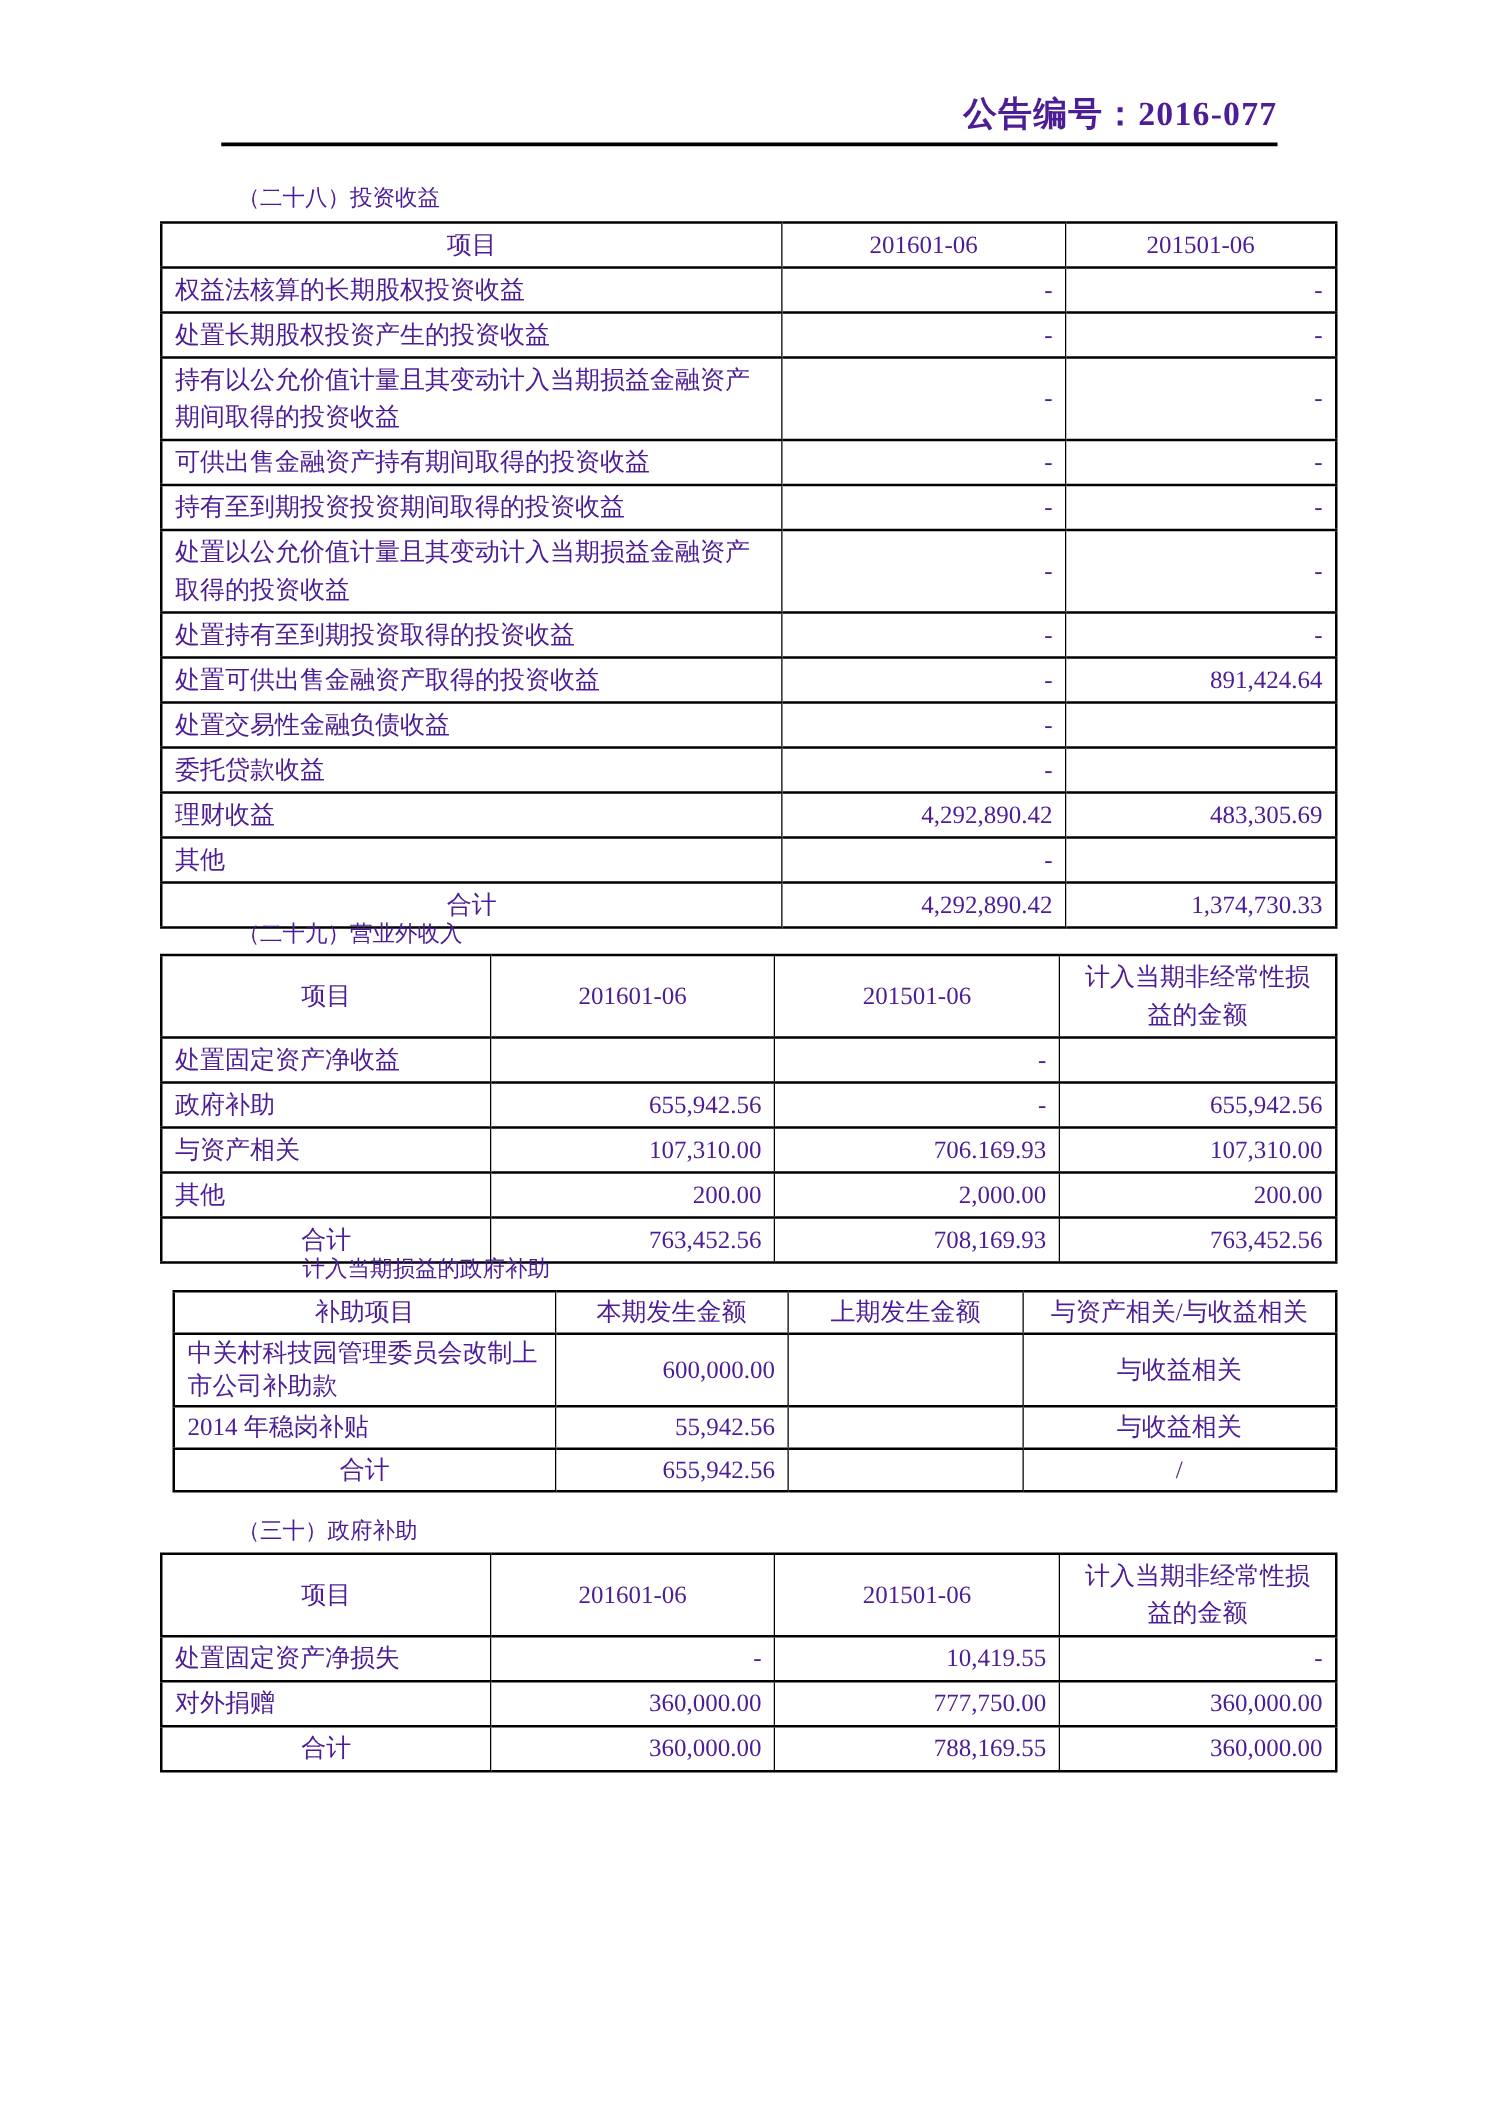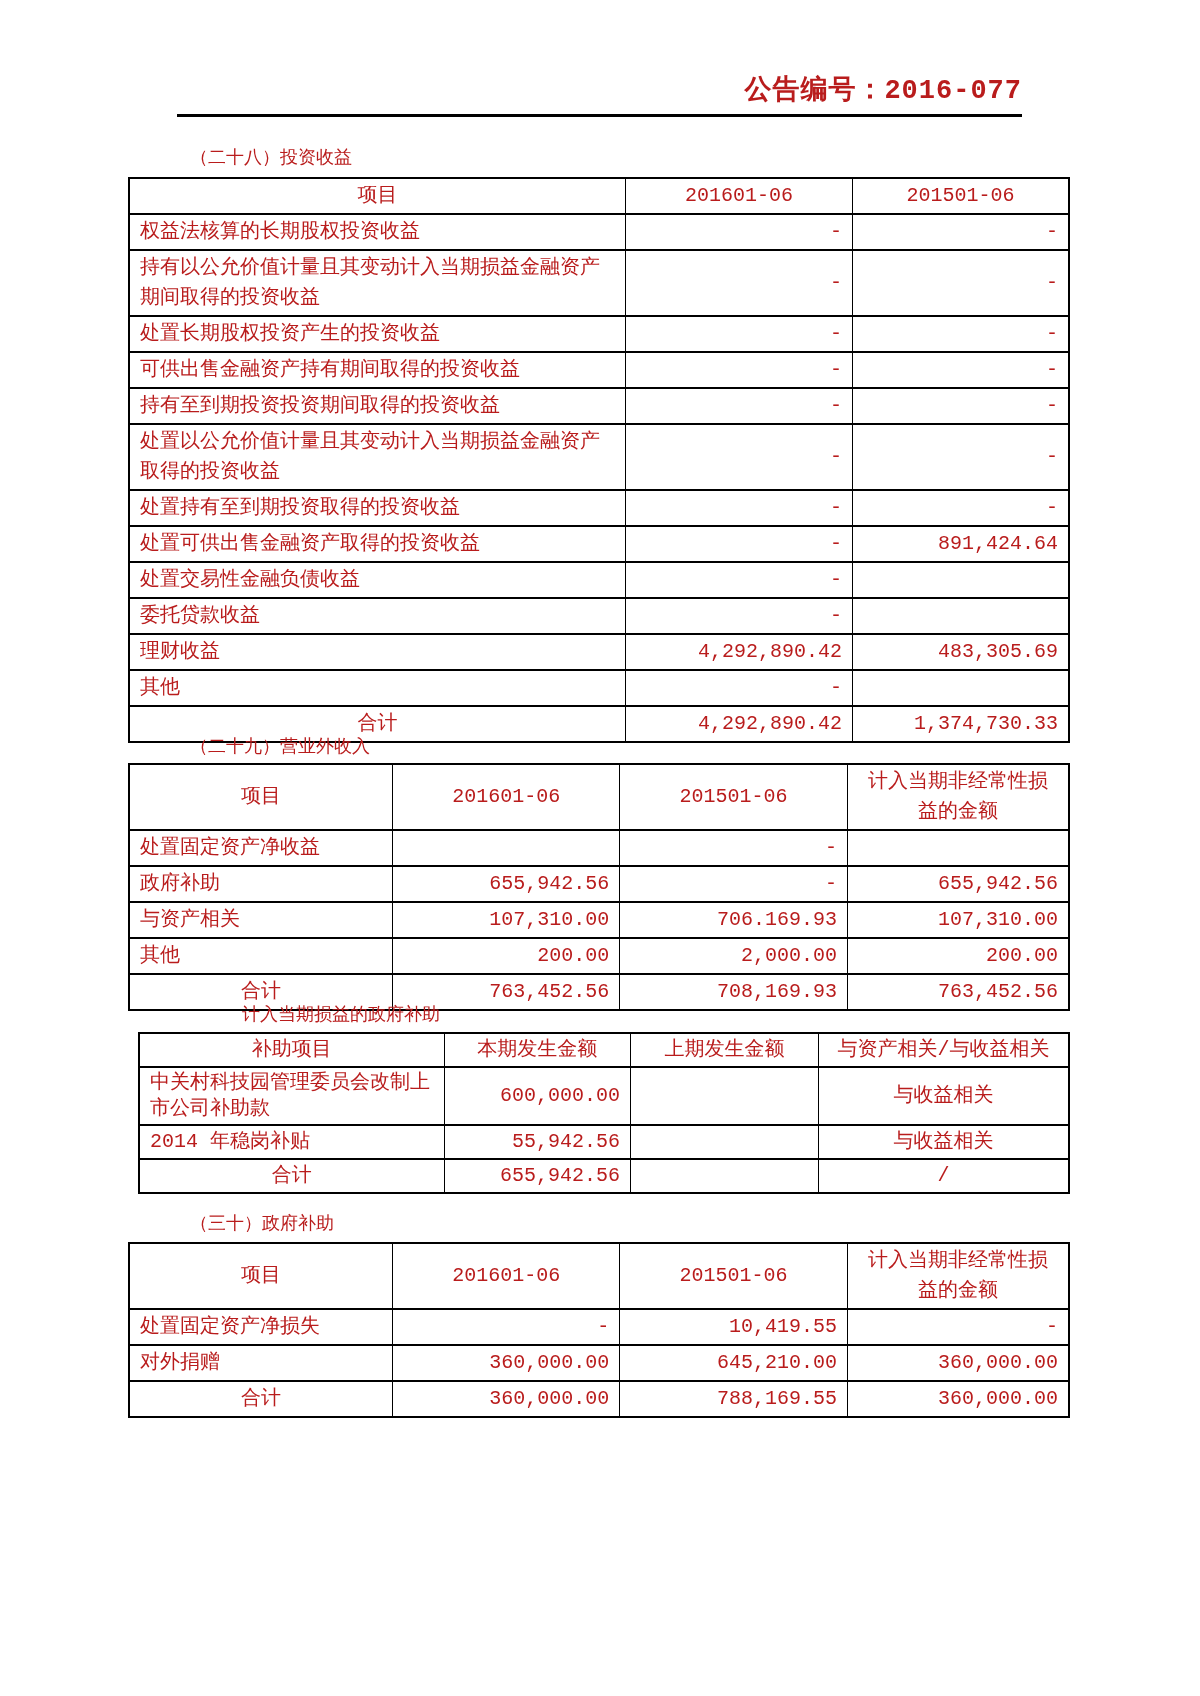--- a/index.html
+++ b/index.html
@@ -2,22 +2,22 @@
 <html><head>
 <meta charset="utf-8">
 <style>
   html,body { margin:0; padding:0; background:#e8e8e8; }
   .page {
     position: relative;
     width: 1200px;
     height: 1696px;
     margin: 0 auto;
     background: #ffffff;
-    font-family: Liberation Mono, monospace;
-    color: #b91c1c;
+    font-family: Liberation Serif, serif;
+    color: #4c1d95;
     overflow: hidden;
   }
   .announcement {
     position: absolute;
     top: 76px;
     left: 0;
     right: 178px;
     text-align: right;
     font-size: 27px;
     font-weight: bold;
@@ -90,26 +90,26 @@
           <th style="width: 22.3%;">201501-06</th>
         </tr>
       </thead>
       <tbody>
         <tr>
           <td class="al-left">权益法核算的长期股权投资收益</td>
           <td class="al-right">-</td>
           <td class="al-right">-</td>
         </tr>
         <tr>
+          <td class="al-left">处置长期股权投资产生的投资收益</td>
+          <td class="al-right">-</td>
+          <td class="al-right">-</td>
+        </tr>
+        <tr>
           <td class="al-left">持有以公允价值计量且其变动计入当期损益金融资产期间取得的投资收益</td>
-          <td class="al-right">-</td>
-          <td class="al-right">-</td>
-        </tr>
-        <tr>
-          <td class="al-left">处置长期股权投资产生的投资收益</td>
           <td class="al-right">-</td>
           <td class="al-right">-</td>
         </tr>
         <tr>
           <td class="al-left">可供出售金融资产持有期间取得的投资收益</td>
           <td class="al-right">-</td>
           <td class="al-right">-</td>
         </tr>
         <tr>
           <td class="al-left">持有至到期投资投资期间取得的投资收益</td>
@@ -248,21 +248,21 @@
       <tbody>
         <tr>
           <td class="al-left">处置固定资产净损失</td>
           <td class="al-right">-</td>
           <td class="al-right">10,419.55</td>
           <td class="al-right">-</td>
         </tr>
         <tr>
           <td class="al-left">对外捐赠</td>
           <td class="al-right">360,000.00</td>
-          <td class="al-right">645,210.00</td>
+          <td class="al-right">777,750.00</td>
           <td class="al-right">360,000.00</td>
         </tr>
         <tr>
           <td class="al-center">合计</td>
           <td class="al-right">360,000.00</td>
           <td class="al-right">788,169.55</td>
           <td class="al-right">360,000.00</td>
         </tr>
       </tbody>
     </table>

